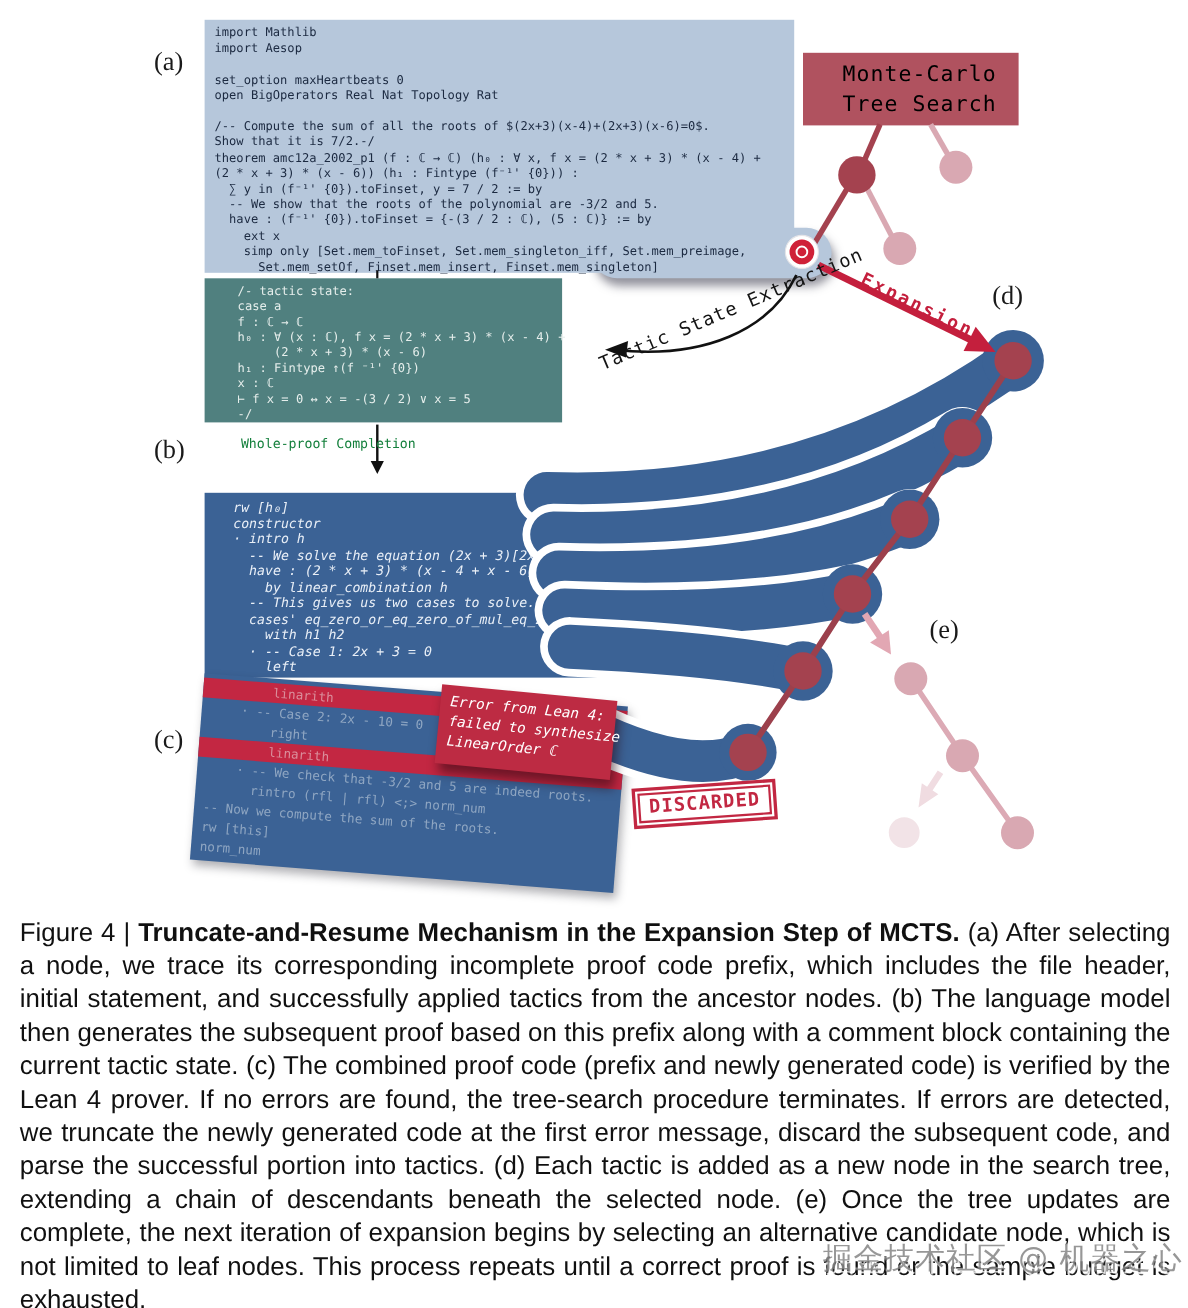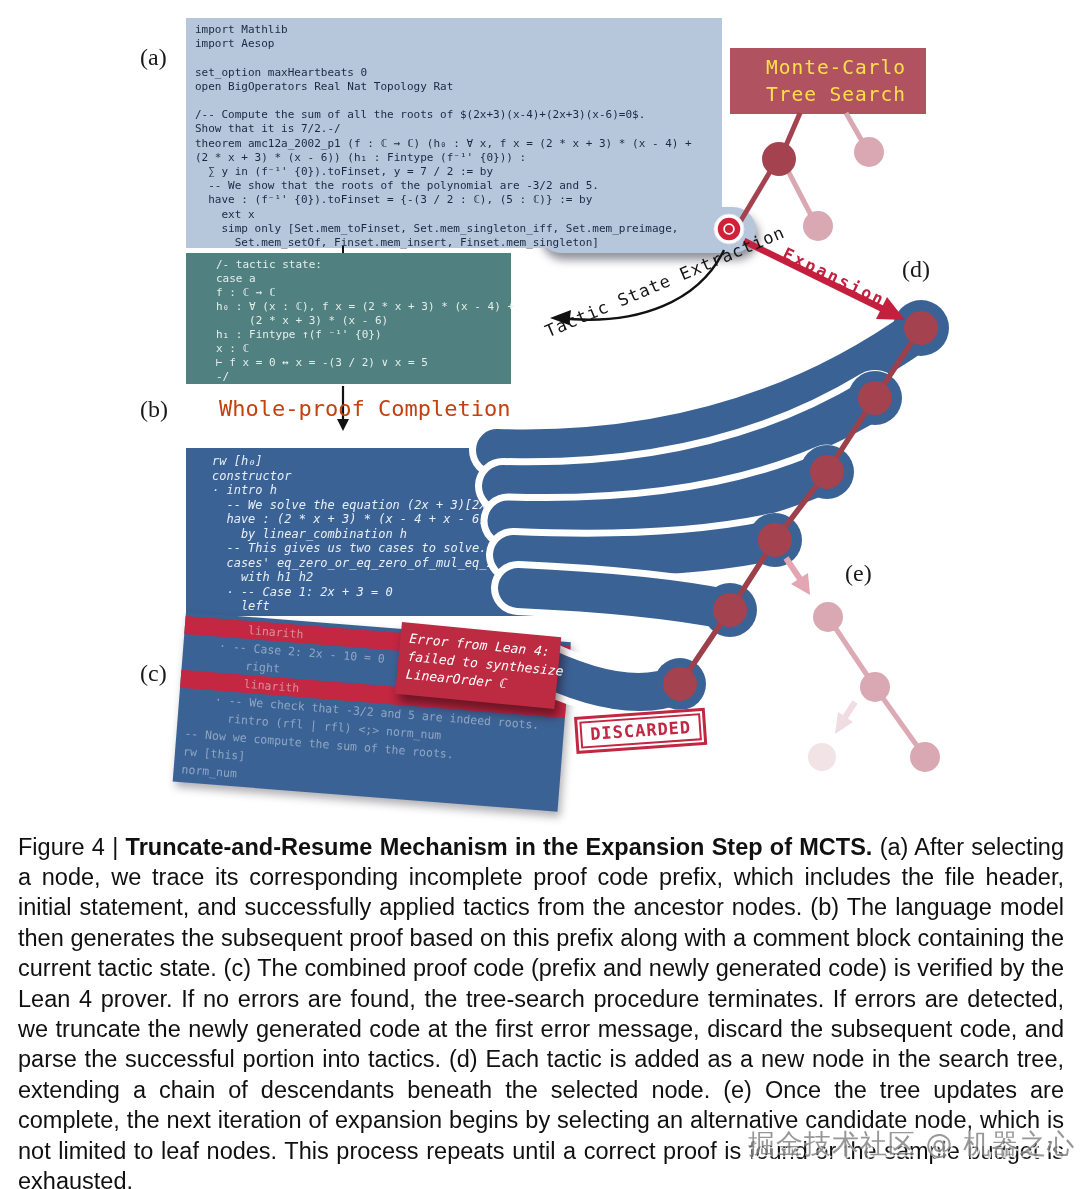--- a/index.html
+++ b/index.html
@@ -31,27 +31,27 @@
              box-shadow:4px 8px 10px rgba(40,8,16,.55);}
   #error-box pre{font-size:13px;line-height:18px;padding:7px 0 0 9px;color:#ffffff;font-style:italic;}
   #discarded{left:574px;top:717px;z-index:45;transform:rotate(-4deg);transform-origin:0 0;
              border:3px solid #c22742;background:#fff;padding:2px;}
   #discarded .inner{border:2px solid #c22742;padding:1px 8px 2px 8px;
         font-family:"DejaVu Sans Mono","Liberation Mono",monospace;font-weight:bold;
         font-size:17px;color:#c22742;letter-spacing:1px;}
 
   
   #mcts-box{left:730px;top:48px;width:196px;height:66px;background:#b0525f;z-index:10;}
-  #mcts-box pre{font-size:19.5px;line-height:27px;padding-top:6px;color:#fde047;text-align:center;
+  #mcts-box pre{font-size:19.5px;line-height:27px;padding-top:6px;color:#000000;text-align:center;
                 letter-spacing:1px;padding-left:16px;}
 
   
   .panel-label{font-family:"Liberation Serif","DejaVu Serif",serif;font-size:24px;color:#1a1a1a;z-index:40;}
   #wpc-label{left:219px;top:396px;font-family:"DejaVu Sans Mono","Liberation Mono",monospace;
-             font-size:22px;color:#c2410c;z-index:40;}
+             font-size:12px;color:#15803d;z-index:40;}
   #expansion-label{left:788px;top:244px;transform:rotate(26deg);transform-origin:0 0;
         font-family:"DejaVu Sans Mono","Liberation Mono",monospace;font-weight:bold;
         font-size:16.5px;color:#c41f3d;letter-spacing:2.5px;z-index:40;}
   #extraction-label{left:546px;top:322px;transform:rotate(-23deg);transform-origin:0 50%;
         font-family:"DejaVu Sans Mono","Liberation Mono",monospace;
         font-size:17px;color:#141414;letter-spacing:1px;z-index:40;}
 
   
   #fig-svg{left:0;top:0;z-index:30;}
   .halo{fill:none;stroke:#ffffff;stroke-linecap:round;}

